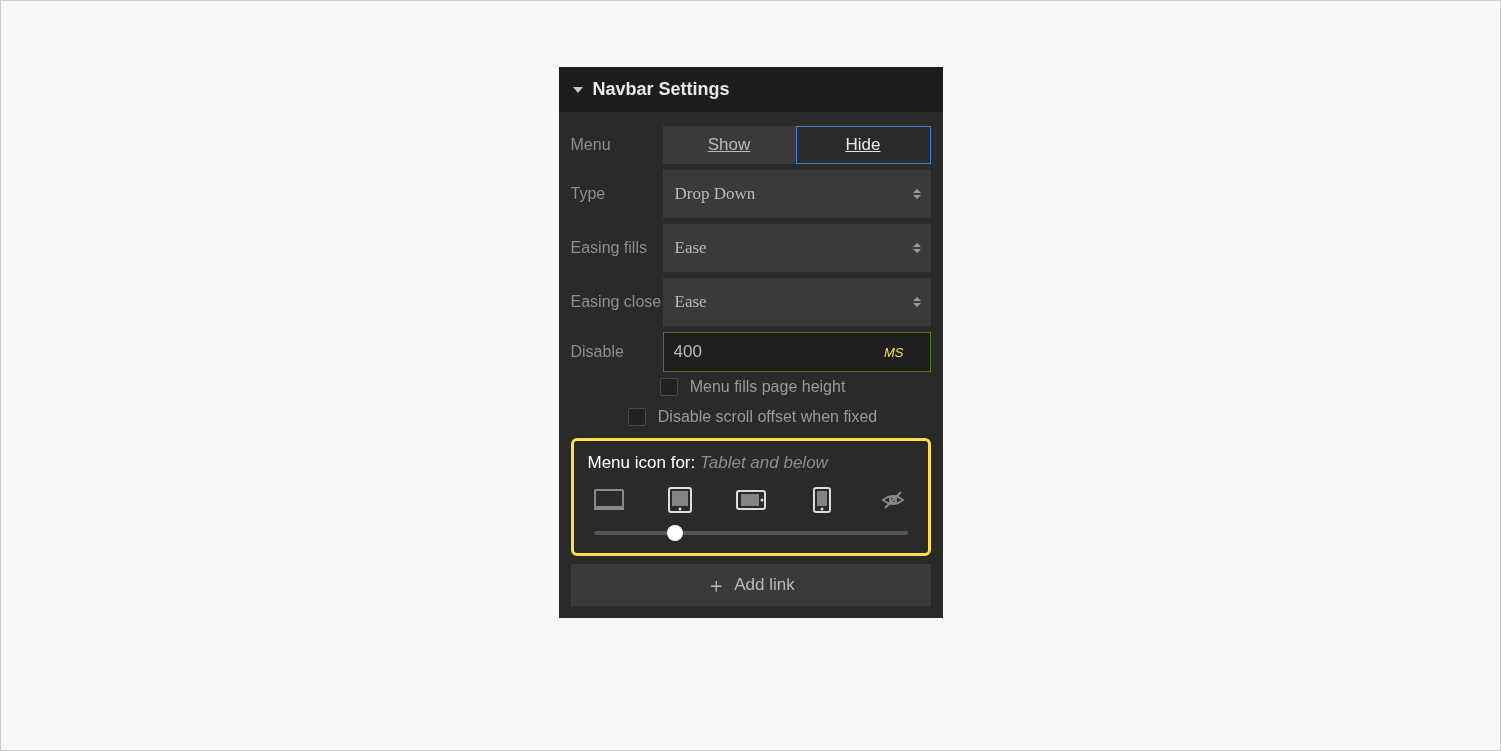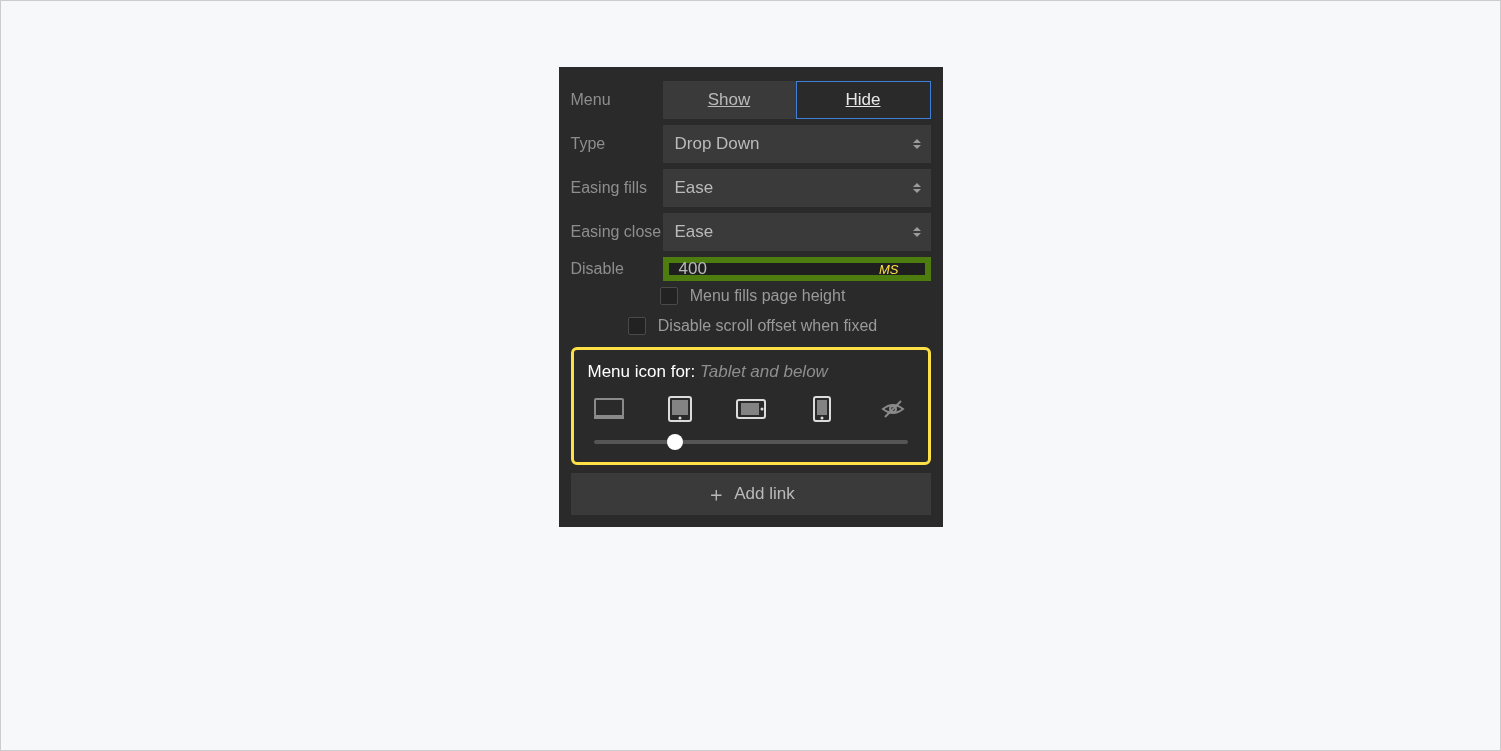--- a/index.html
+++ b/index.html
@@ -68,50 +68,51 @@
     cursor: pointer;
     text-decoration: underline;
   }
   .seg-btn.active {
     background: #2a2a2a;
     border: 1px solid #3b82d6;
     color: #e8e8e8;
   }
   .select {
     flex: 1;
-    height: 38px;
+    height: 48px;
     background: #3a3a3a;
     display: flex;
     align-items: center;
     padding: 0 12px;
     position: relative;
     color: #bababa;
     cursor: pointer;
+    font-family: Liberation Serif, serif;
   }
   .select .chev {
     position: absolute;
     right: 10px;
     top: 50%;
     transform: translateY(-50%);
     display: flex;
     flex-direction: column;
     gap: 2px;
   }
   .select .chev span {
     width: 0; height: 0;
     border-left: 4px solid transparent;
     border-right: 4px solid transparent;
   }
   .select .chev .up { border-bottom: 4px solid #9a9a9a; }
   .select .chev .dn { border-top: 4px solid #9a9a9a; }
   .numfield {
     flex: 1;
-    height: 24px;
+    height: 40px;
     background: #1f1f1f;
-    border: 6px solid #4d7c0f;
+    border: 1px solid #4d7c0f;
     display: flex;
     align-items: center;
     padding: 0 10px;
     position: relative;
     color: #bababa;
     text-align: center;
   }
   .numfield .unit {
     position: absolute;
     right: 26px;
@@ -187,20 +188,24 @@
     font-size: 17px;
     cursor: pointer;
   }
   .add-link .plus { font-size: 20px; line-height: 1; color: #bababa; }
 </style>
 </head>
 <body>
 
 <div class="panel">
 
+  <div class="panel-header">
+    <div class="tri"></div>
+    <div class="panel-title">Navbar Settings</div>
+  </div>
 
   <div class="body">
 
     <div class="row">
       <div class="label">Menu</div>
       <div class="seg">
         <div class="seg-btn">Show</div>
         <div class="seg-btn active">Hide</div>
       </div>
     </div>

